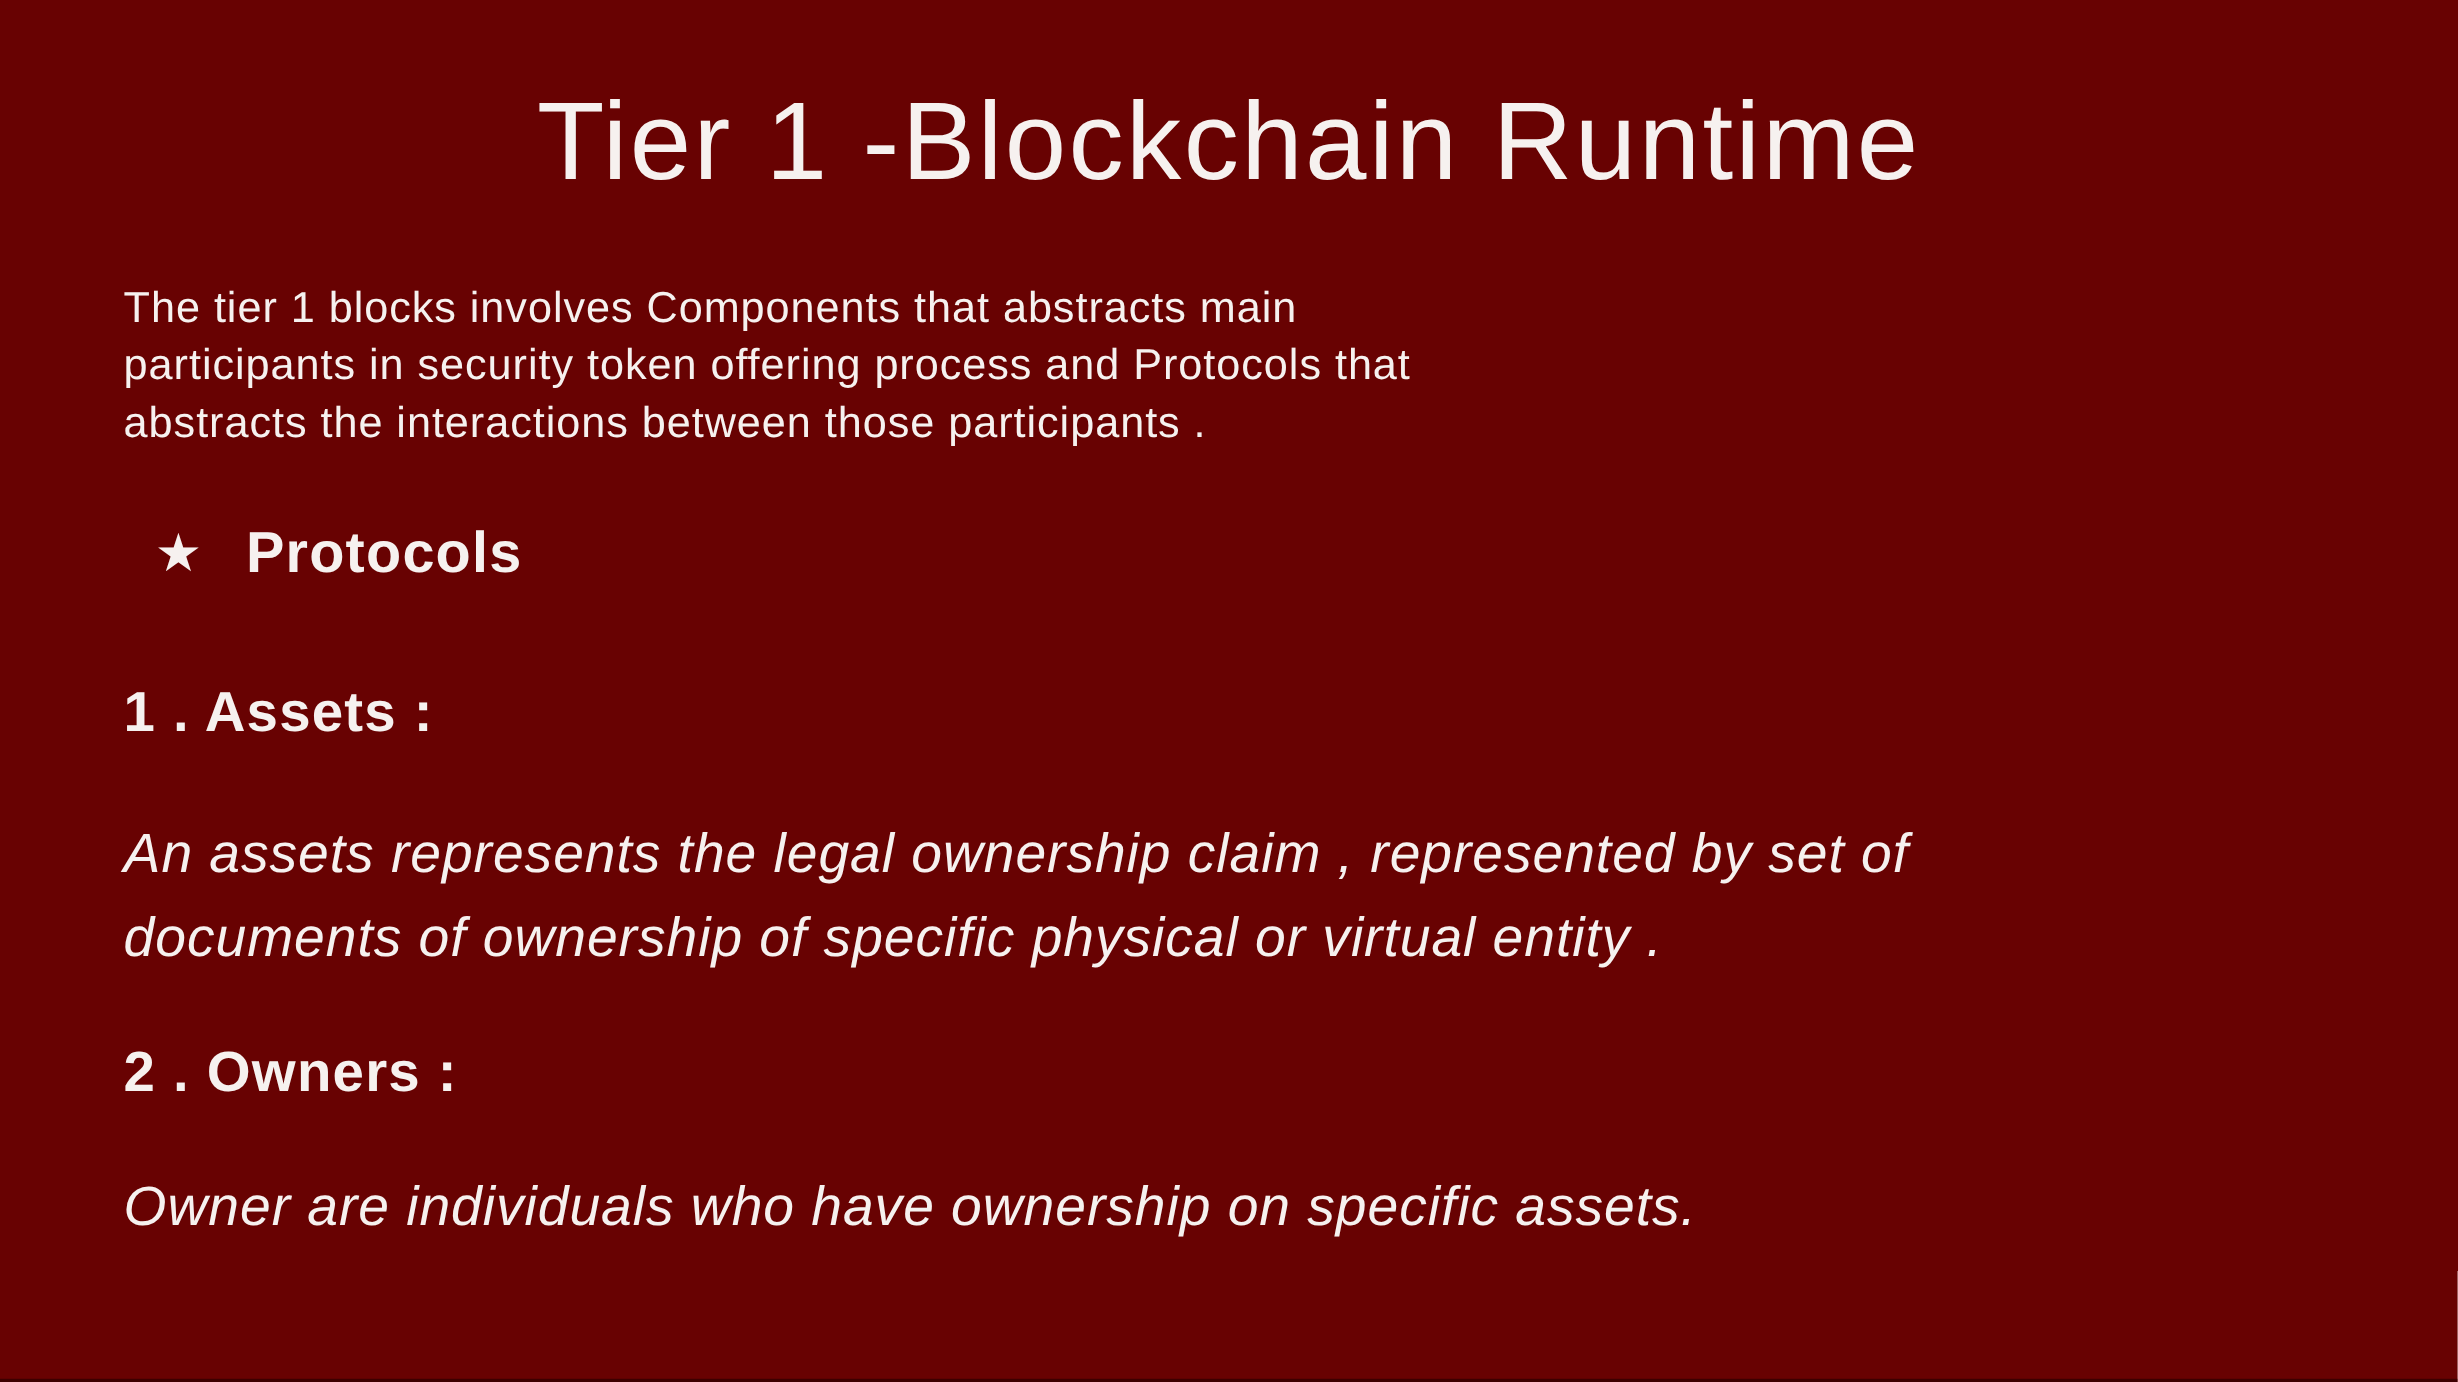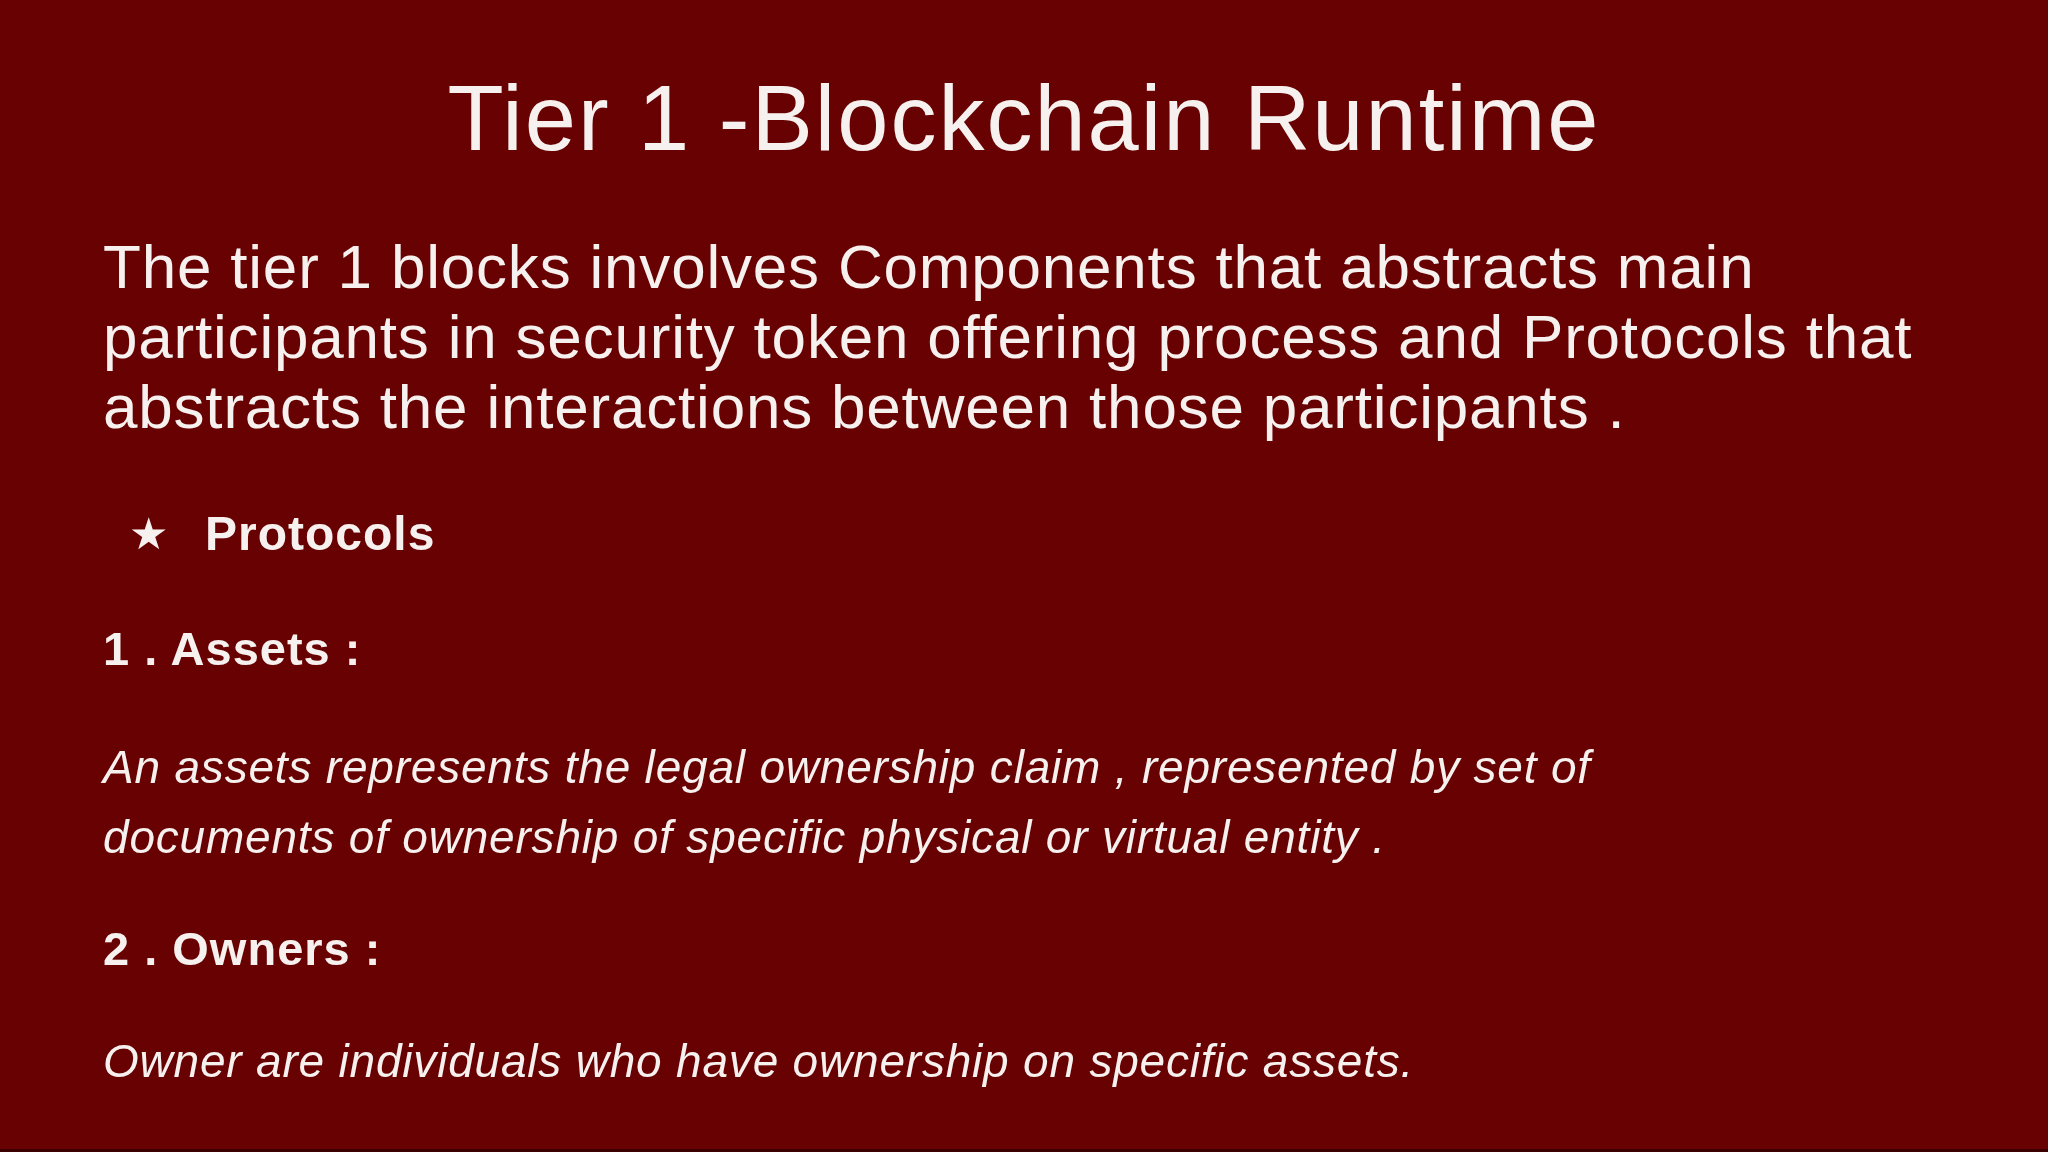--- a/index.html
+++ b/index.html
@@ -22,22 +22,22 @@
     line-height: 116px;
     font-weight: 500;
     letter-spacing: 2px;
     white-space: nowrap;
   }
   .content {
     padding: 0 60px 0 103px;
   }
   .intro {
     margin-top: 56px;
-    font-size: 62px;
-    line-height: 70px;
+    font-size: 36px;
+    line-height: 48px;
     font-weight: 400;
     letter-spacing: 0.8px;
     white-space: pre-line;
   }
   .components-row {
     margin-top: 56px;
     padding-left: 26px;
     display: flex;
     align-items: center;
   }
@@ -47,21 +47,21 @@
     width: 76px;
     flex: 0 0 auto;
   }
   .components-label {
     font-size: 48px;
     line-height: 60px;
     font-weight: 700;
     letter-spacing: 1px;
   }
   .item-heading {
-    margin-top: 56px;
+    margin-top: 72px;
     font-size: 47px;
     line-height: 58px;
     font-weight: 700;
     letter-spacing: 1px;
   }
   .item-desc {
     margin-top: 54px;
     font-size: 46px;
     line-height: 70px;
     font-weight: 400;

